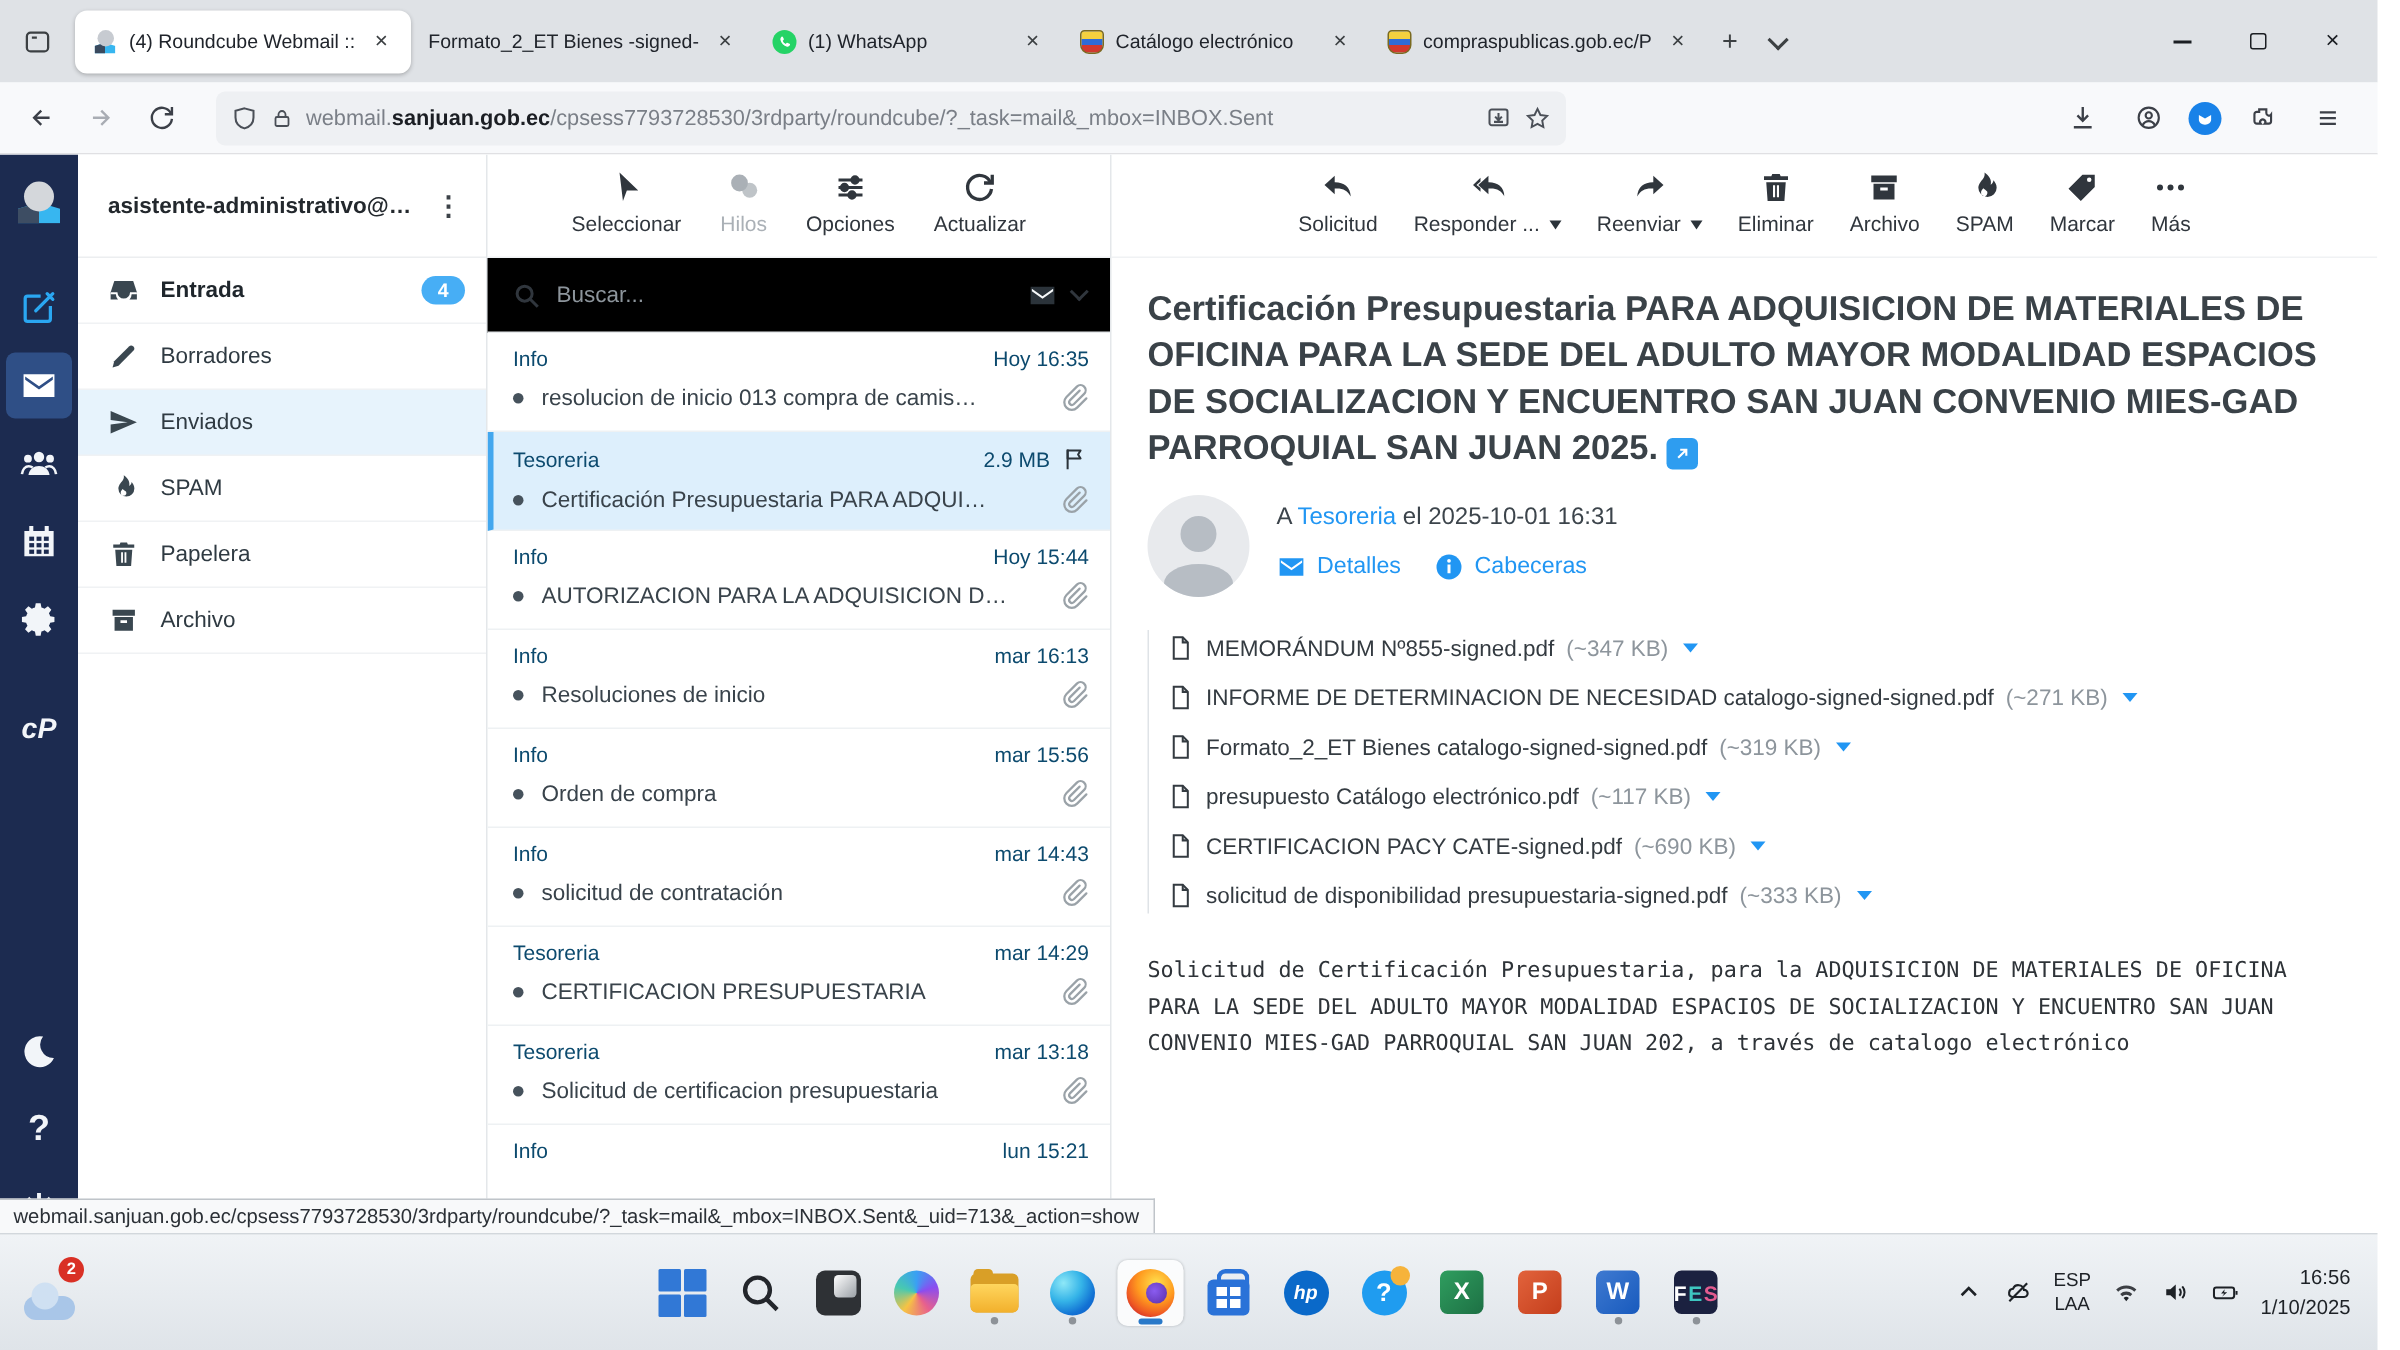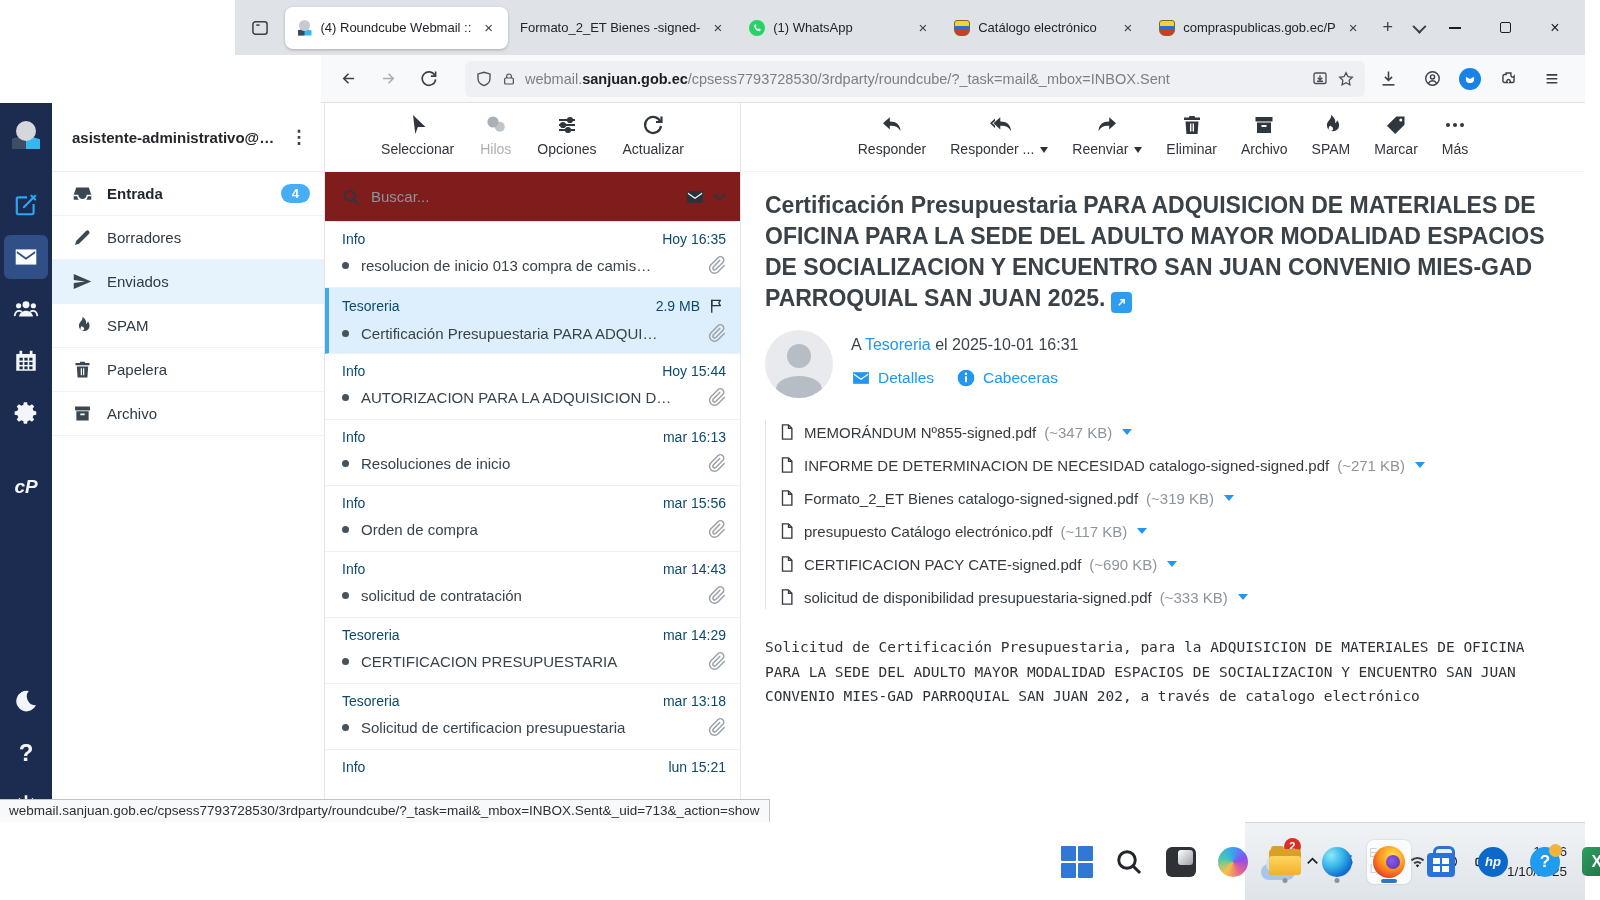--- a/index.html
+++ b/index.html
@@ -1,17 +1,17 @@
 <!DOCTYPE html>
 <html><head>
 <meta charset="utf-8">
 <style>
   * { margin:0; padding:0; box-sizing:border-box; }
   html,body { width:1600px; height:900px; overflow:hidden; font-family:"Liberation Sans",sans-serif; background:#fff; }
-  .stage { position:relative; width:1585px; height:900px; display:flex; flex-direction:column;align-items:flex-end; }
+  .stage { position:relative; width:1585px; height:900px; display:flex; flex-direction:column; }
 
   
   .tabstrip { height:55px; background:#dfe2e6; display:flex; align-items:center; padding:0 8px; flex:0 0 auto; }
   .fxview { width:34px; height:34px; border-radius:6px; display:flex; align-items:center; justify-content:center; margin-right:8px; }
   .fxview svg { width:20px; height:20px; }
   .tab { height:42px; display:flex; align-items:center; gap:8px; padding:0 10px 0 12px; border-radius:8px; max-width:230px; min-width:205px; font-size:13px; color:#20242b; position:relative; }
   .tab.active { background:#fff; box-shadow:0 1px 3px rgba(0,0,0,.25); }
   .tab .title { flex:1; white-space:nowrap; overflow:hidden; }
   .tab .x { color:#3c4043; font-size:15px; padding:2px 5px; border-radius:4px; }
   .fav { width:16px; height:16px; flex:0 0 auto; position:relative; }
@@ -56,21 +56,21 @@
   .folder svg { width:21px; height:21px; color:#3a4750; flex:0 0 auto; }
   .folder.unread .flabel { font-weight:bold; color:#1f262c; }
   .folder.sel { background:#e7f3fc; }
   .badge { margin-left:auto; background:#47aef5; color:#fff; font-weight:bold; font-size:13px; border-radius:11px; padding:2px 11px; }
 
   .listcol { width:416px; border-right:1px solid #e4e7ea; flex:0 0 auto; display:flex; flex-direction:column; position:relative; }
   .listbar { height:69px; display:flex; align-items:flex-start; justify-content:center; gap:26px; padding-top:10px; border-bottom:1px solid #f0f2f4; }
   .tbtn { display:flex; flex-direction:column; align-items:center; gap:4px; font-size:14px; color:#30363d; }
   .tbtn svg { width:24px; height:24px; }
   .tbtn.dim { color:#aab0b6; }
-  .searchrow { height:50px; background:#7f1d1d; border-bottom:1px solid #e7eaec; display:flex; align-items:center; padding:0 16px; gap:10px; }
+  .searchrow { height:50px; background:#000000; border-bottom:1px solid #e7eaec; display:flex; align-items:center; padding:0 16px; gap:10px; }
   .searchrow .ph { color:#8d959c; font-size:15px; flex:1; }
   .searchrow svg { width:20px; height:20px; color:#30363d; }
   .cdown { width:9px; height:9px; border-right:2.2px solid #30363d; border-bottom:2.2px solid #30363d; transform:rotate(45deg); margin-top:-4px; }
   .msgs { flex:1; overflow:hidden; position:relative; }
   .mrow { height:66px; padding:9px 14px 0 17px; border-bottom:1px solid #eef1f3; position:relative; }
   .mrow.sel { background:#ddeffc; border-left:4px solid #43a7ee; padding-left:13px; }
   .l1 { display:flex; align-items:center; font-size:14px; color:#0c4a6e; }
   .l1 .meta { margin-left:auto; }
   .l1 svg.flag { width:18px; height:18px; color:#2b333a; margin-left:8px; }
   .l2 { display:flex; align-items:center; margin-top:8px; font-size:15px; color:#39434b; }
@@ -555,21 +555,21 @@
         </div>
       </div>
     </div>
 
     <div class="msgcol">
       <div class="msgbar">
         <div class="tbtn">
           <svg viewBox="0 0 24 24" fill="currentColor">
               <path d="M9.8 4.2L3 10.3l6.8 6.2v-3.8c5.3-.4 8.5 1.3 10.7 5.3-.3-6.5-4.7-9.6-10.7-9.5z"></path>
             </svg>
-          <span>Responder</span>
+          <span>Solicitud</span>
         </div>
         <div class="tbtn">
           <svg viewBox="0 0 24 24" fill="currentColor">
               <path d="M8 5.5L3 10.3l5 4.6v-2.5l-2.7-2.1L8 8z"></path>
               <path d="M13.3 4.2l-6.8 6.1 6.8 6.2v-3.8c5.3-.4 8.5 1.3 10.7 5.3-.3-6.5-4.7-9.6-10.7-9.5z"></path>
             </svg>
           <span class="lblrow">
               <span>Responder ...</span>
               <span class="dcaret"></span>
             </span>

